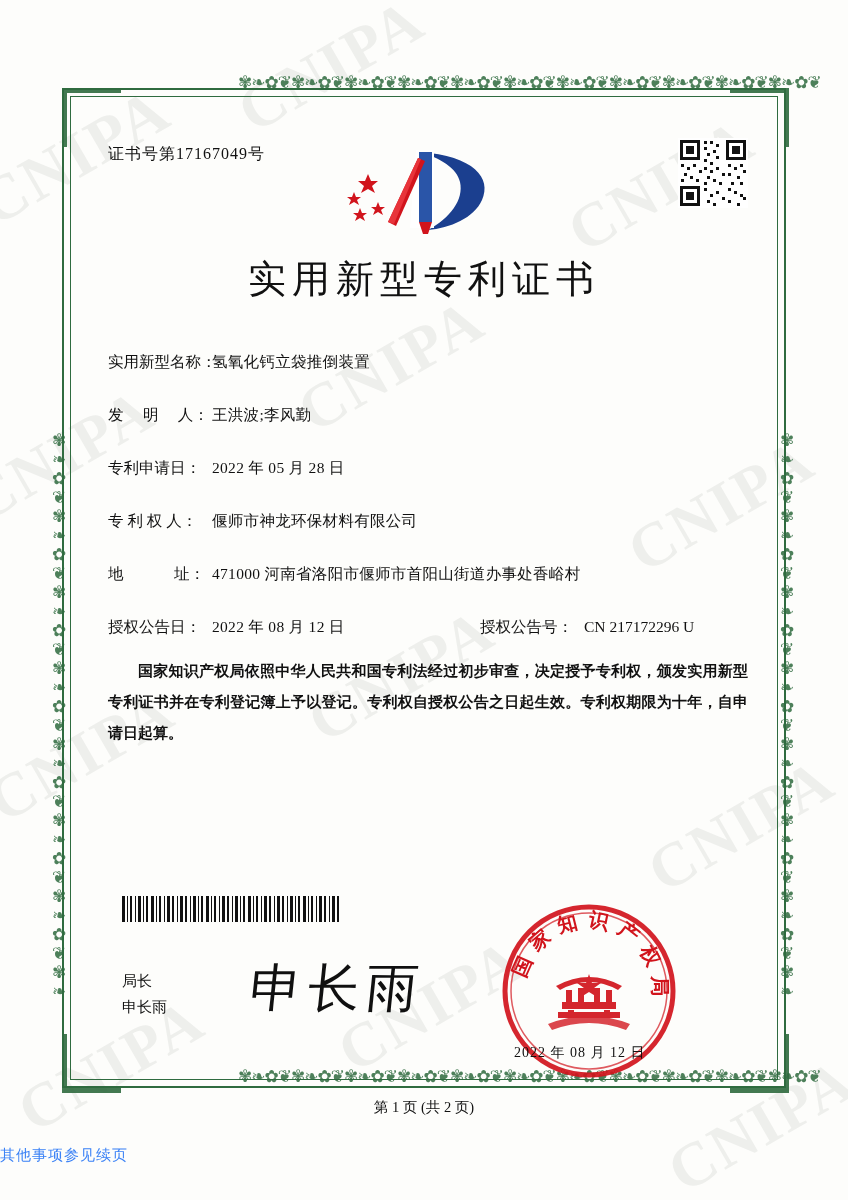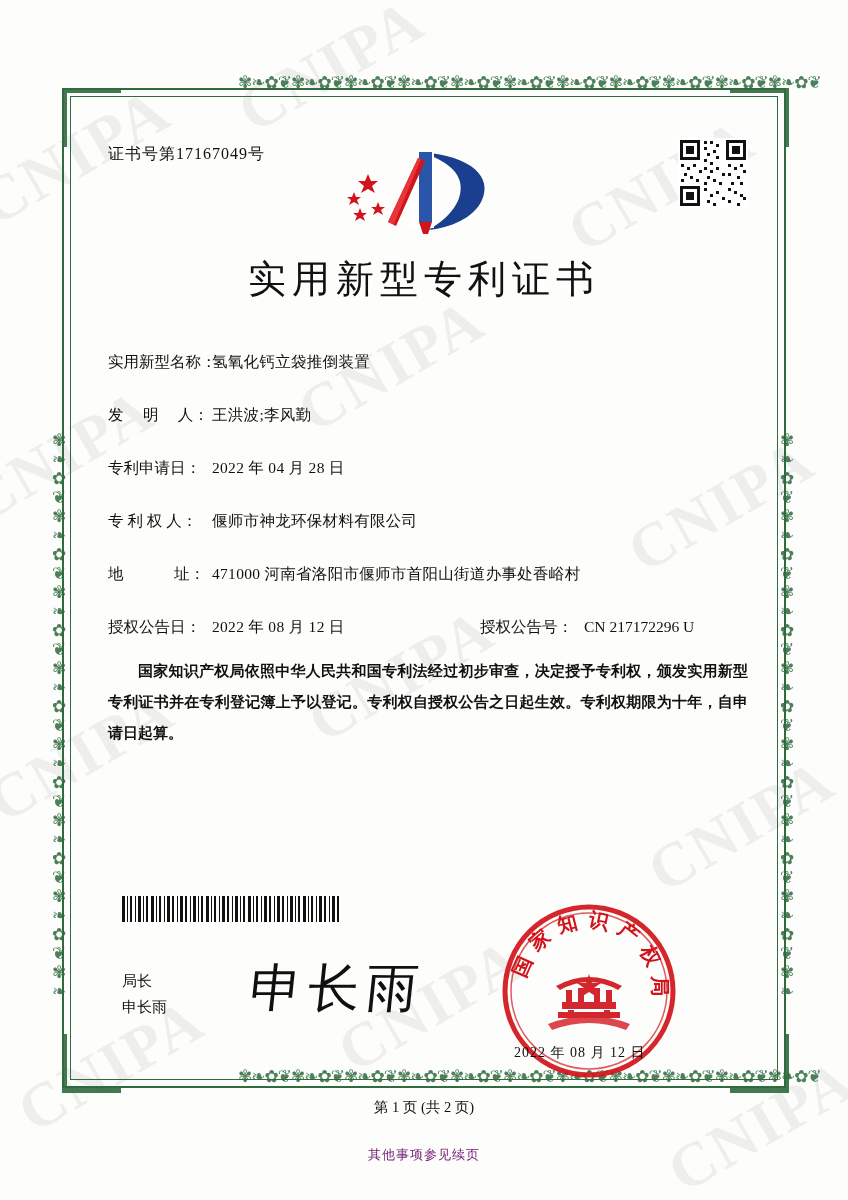--- a/index.html
+++ b/index.html
@@ -221,23 +221,23 @@
     left: 0; right: 0;
     top: 1098px;
     text-align: center;
     font-size: 14.5px;
     color: #111;
   }
   .footnote {
     position: absolute;
     left: 0; right: 0;
     top: 1146px;
-    text-align: center;
-    font-size: 13px;
-    color: #701a75;
+    text-align: left;
+    font-size: 15px;
+    color: #3b82f6;
     letter-spacing: 1px;
   }
 </style>
 </head>
 <body>
 
 <div class="page">
 
   <div class="wm-layer">
     <div class="wm" style="left:-30px;  top:120px;  font-size:64px;">CNIPA</div>
@@ -359,21 +359,21 @@
       <div class="field-row">
         <div class="field-label">实用新型名称：</div>
         <div class="field-value">氢氧化钙立袋推倒装置</div>
       </div>
       <div class="field-row">
         <div class="field-label">发　 明 　人：</div>
         <div class="field-value">王洪波;李风勤</div>
       </div>
       <div class="field-row">
         <div class="field-label">专利申请日：</div>
-        <div class="field-value">2022 年 04 月 28 日</div>
+        <div class="field-value">2022 年 05 月 28 日</div>
       </div>
       <div class="field-row">
         <div class="field-label">专 利 权 人：</div>
         <div class="field-value">偃师市神龙环保材料有限公司</div>
       </div>
       <div class="field-row">
         <div class="field-label">地　　　 址：</div>
         <div class="field-value">471000 河南省洛阳市偃师市首阳山街道办事处香峪村</div>
       </div>
       <div class="field-row dual">

